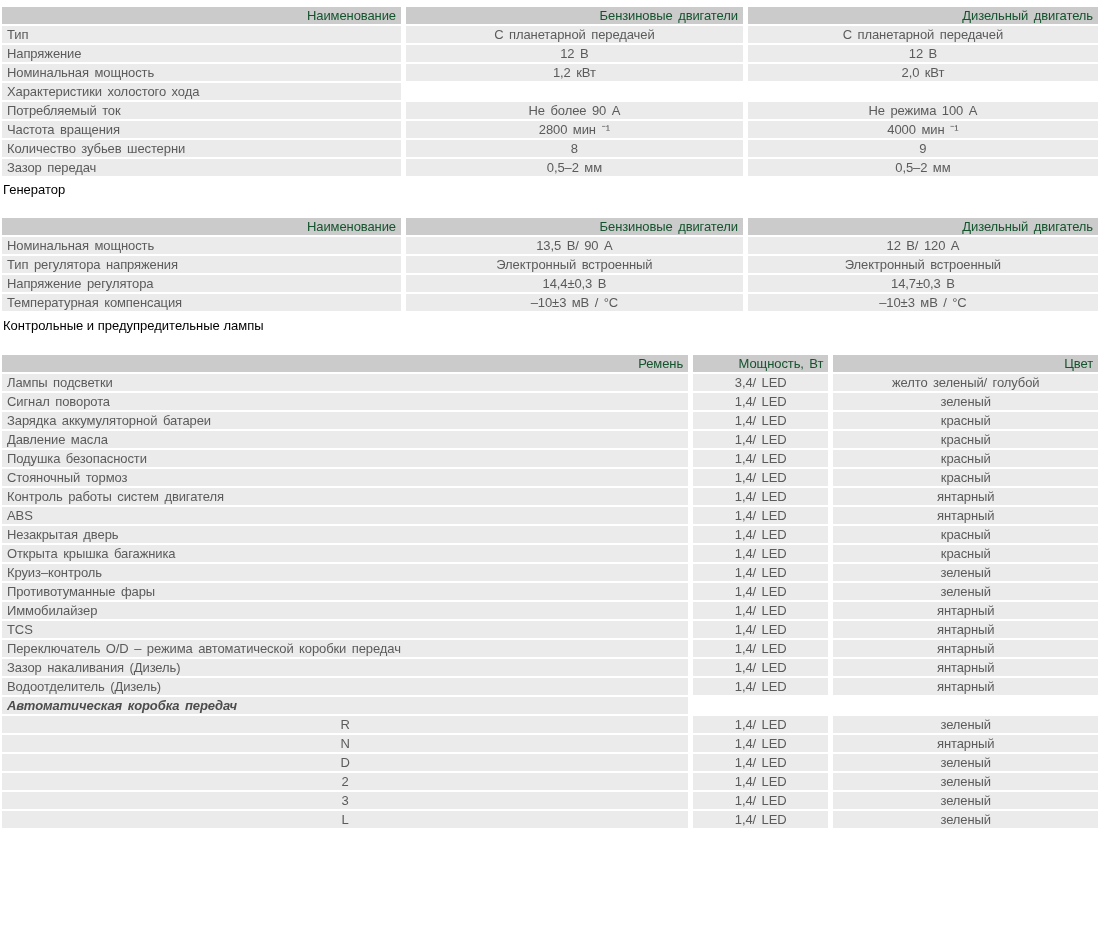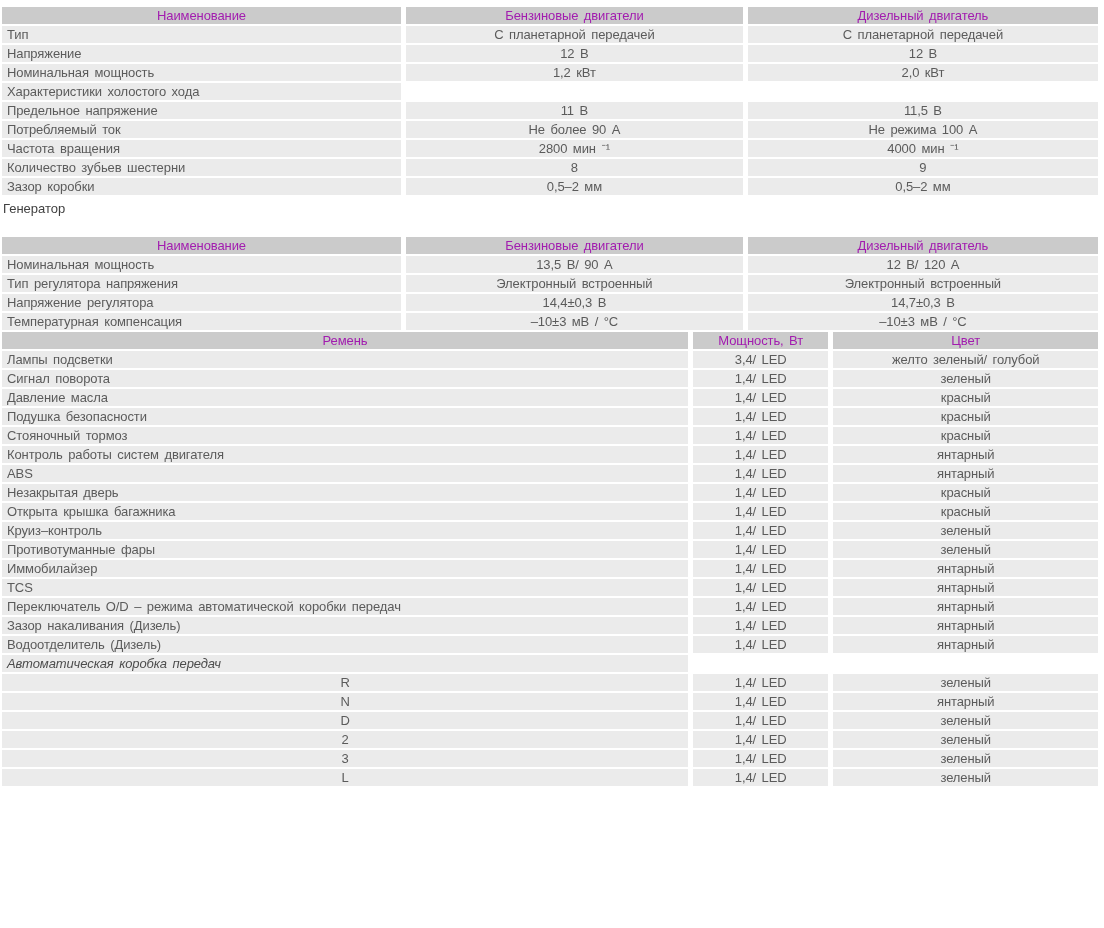--- a/index.html
+++ b/index.html
@@ -24,38 +24,38 @@
     padding: 1px 5px;
     background: #ebebeb;
     border-bottom: 2px solid #ffffff;
     overflow: hidden;
     white-space: nowrap;
     word-spacing: 2px;
     letter-spacing: -0.1px;
   }
   th {
     background: #cbcbcb;
-    color: #a21caf;
-    text-align: center;
+    color: #14532d;
+    text-align: right;
   }
   td + td, th + th { border-left: 5px solid #ffffff; }
   td.center { text-align: center; }
   td.blank { background: #ffffff; }
   tr.section.em td:first-child {
-    font-weight: normal;
+    font-weight: bold;
     font-style: italic;
     color: #4c4c4c;
   }
 
   
   .tbl-a .c0 { width: 36.4%; } .tbl-a .c1 { width: 31.2%; } .tbl-a .c2 { width: 32.4%; }
   .tbl-b .c0 { width: 62.6%; } .tbl-b .c1 { width: 12.8%; } .tbl-b .c2 { width: 24.6%; }
 
   .heading {
-    color: #404040;
+    color: #000000;
     line-height: 14px;
     margin: 5px 0 21px 1px;
   }
   .heading-2 { margin: 6px 0 22px 1px; }
 </style>
 </head>
 <body>
 
 <div class="doc">
 
@@ -87,41 +87,36 @@
           <td>Номинальная мощность</td>
           <td class="center">1,2 кВт</td>
           <td class="center">2,0 кВт</td>
         </tr>
         <tr class="section">
           <td>Характеристики холостого хода</td>
           <td class="blank"></td>
           <td class="blank"></td>
         </tr>
         <tr>
-          <td>Предельное напряжение</td>
-          <td class="center">11 В</td>
-          <td class="center">11,5 В</td>
-        </tr>
-        <tr>
           <td>Потребляемый ток</td>
           <td class="center">Не более 90 А</td>
           <td class="center">Не режима 100 А</td>
         </tr>
         <tr>
           <td>Частота вращения</td>
           <td class="center">2800 мин ⁻¹</td>
           <td class="center">4000 мин ⁻¹</td>
         </tr>
         <tr>
           <td>Количество зубьев шестерни</td>
           <td class="center">8</td>
           <td class="center">9</td>
         </tr>
         <tr>
-          <td>Зазор коробки</td>
+          <td>Зазор передач</td>
           <td class="center">0,5–2 мм</td>
           <td class="center">0,5–2 мм</td>
         </tr>
       </tbody>
     </table>
 
   <div class="heading">Генератор</div>
 
   <table class="tbl-a">
     <colgroup>
@@ -153,20 +148,21 @@
           <td class="center">14,7±0,3 В</td>
         </tr>
         <tr>
           <td>Температурная компенсация</td>
           <td class="center">–10±3 мВ / °С</td>
           <td class="center">–10±3 мВ / °С</td>
         </tr>
       </tbody>
     </table>
 
+  <div class="heading heading-2">Контрольные и предупредительные лампы</div>
 
   <table class="tbl-b">
     <colgroup>
         <col class="c0">
         <col class="c1">
         <col class="c2">
       </colgroup>
   <thead>
         <tr>
           <th>Ремень</th>
@@ -179,20 +175,25 @@
           <td>Лампы подсветки</td>
           <td class="center">3,4/ LED</td>
           <td class="center">желто зеленый/ голубой</td>
         </tr>
         <tr>
           <td>Сигнал поворота</td>
           <td class="center">1,4/ LED</td>
           <td class="center">зеленый</td>
         </tr>
         <tr>
+          <td>Зарядка аккумуляторной батареи</td>
+          <td class="center">1,4/ LED</td>
+          <td class="center">красный</td>
+        </tr>
+        <tr>
           <td>Давление масла</td>
           <td class="center">1,4/ LED</td>
           <td class="center">красный</td>
         </tr>
         <tr>
           <td>Подушка безопасности</td>
           <td class="center">1,4/ LED</td>
           <td class="center">красный</td>
         </tr>
         <tr>

